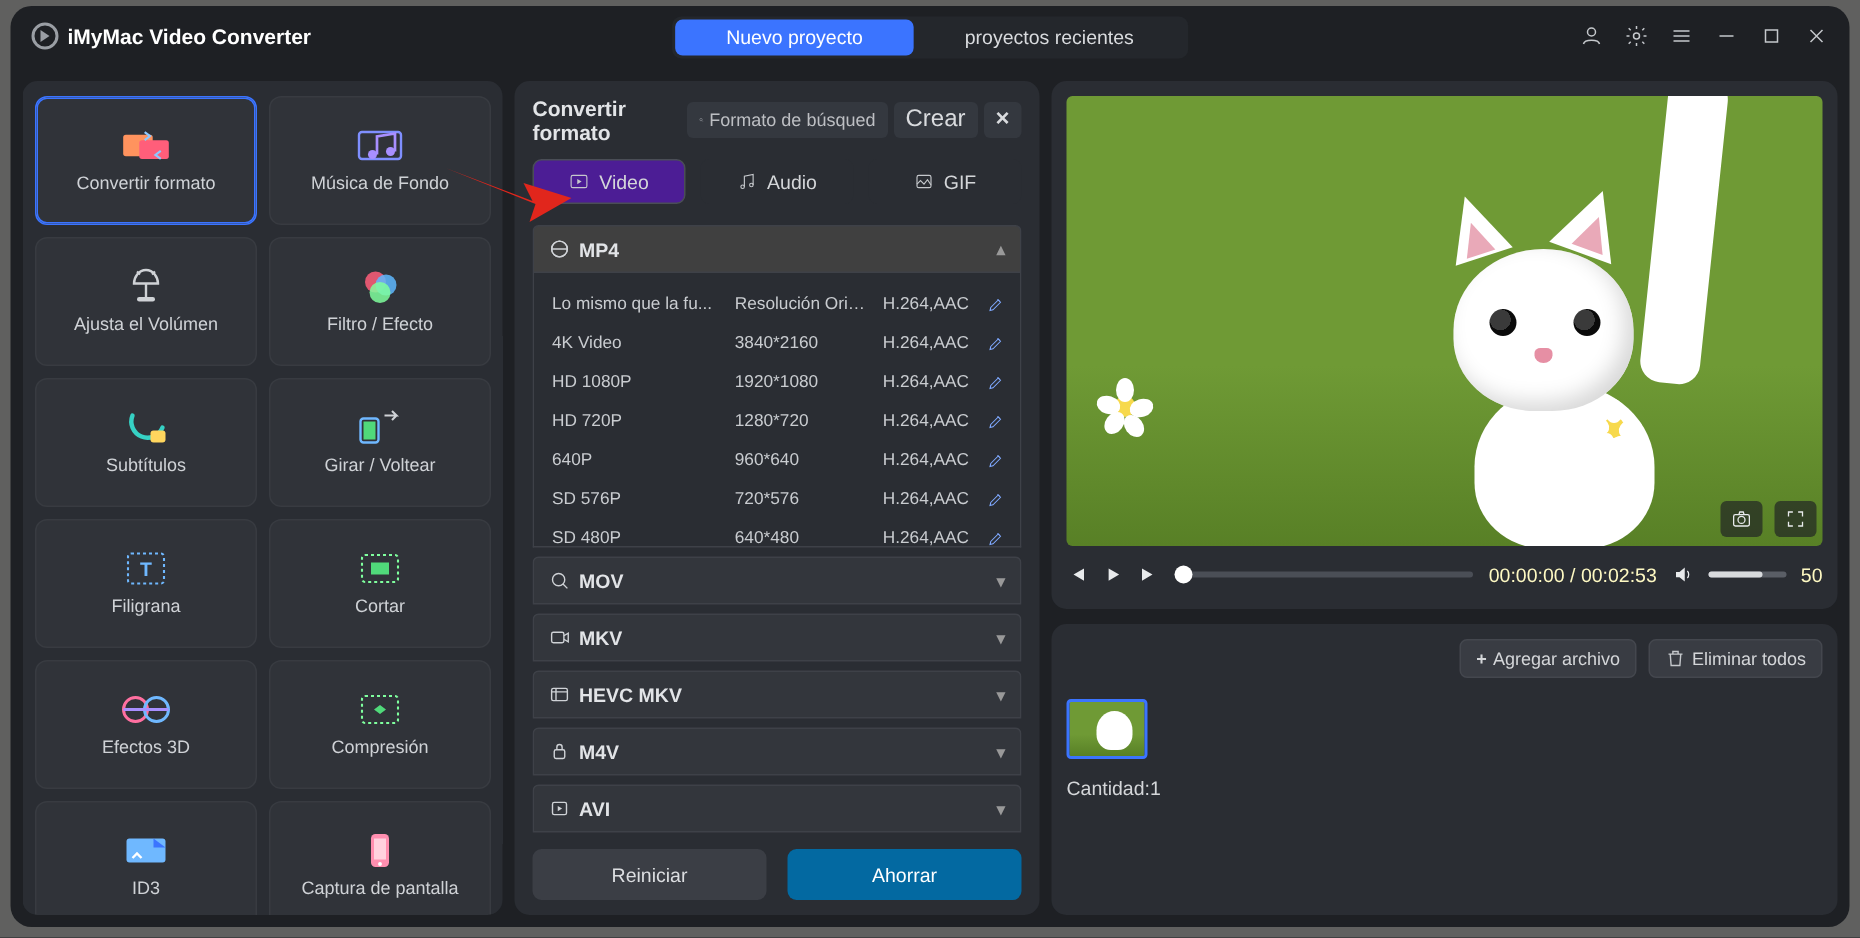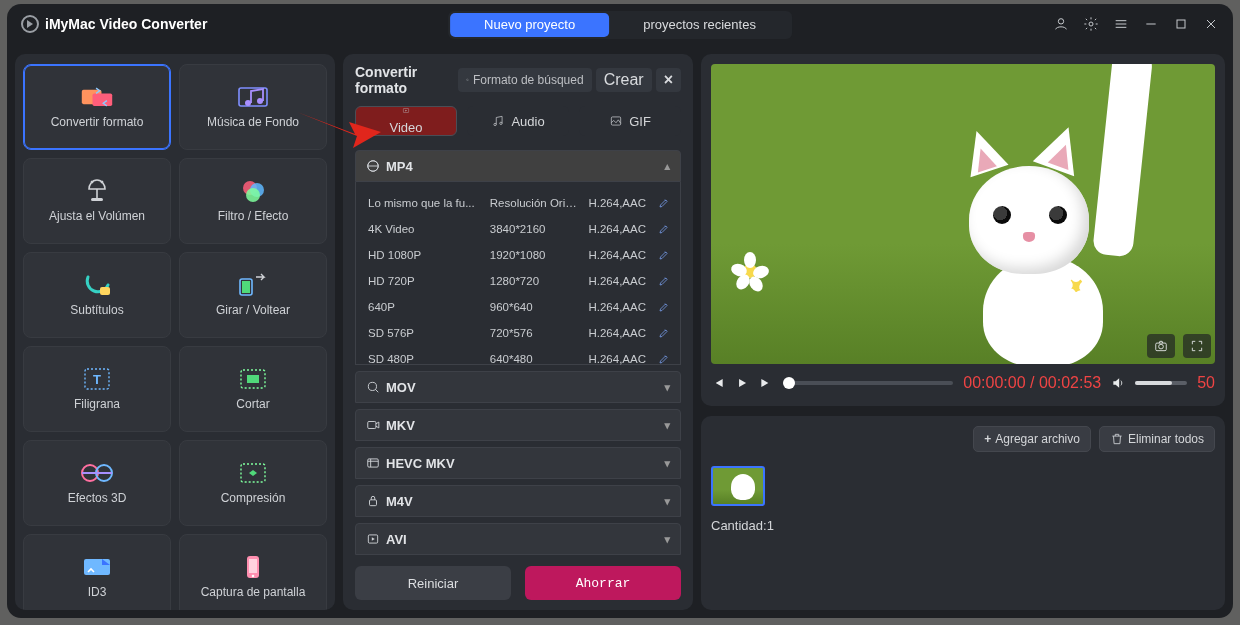--- a/index.html
+++ b/index.html
@@ -26,39 +26,39 @@
   .card .cic { width: 34px; height: 24px; display: flex; align-items: center; justify-content: center; }
 
   .col2 { width: 350px; background: #2a2d33; border-radius: 10px; padding: 10px 12px; display: flex; flex-direction: column; position: relative; }
   .col2 h3 { font-size: 14px; font-weight: 600; color: #e2e4e7; }
   .col2-top { display: flex; align-items: center; gap: 8px; }
   .search { flex: 0 0 auto; margin-left: auto; display: flex; align-items: center; gap: 4px; }
   .search .sbox { background: #34383f; border-radius: 4px; height: 24px; display: flex; align-items: center; padding: 0 8px; font-size: 12px; color: #bdbfc3; gap: 4px; width: 134px; overflow: hidden; white-space: nowrap; }
   .pill { background: #34383f; border-radius: 4px; height: 24px; padding: 0 8px; font-size: 16px; display: flex; align-items: center; cursor: pointer; }
   .tabs { margin-top: 10px; display: flex; gap: 10px; }
   .tab { flex: 1; height: 30px; background: #2a2d33; border: 1px solid transparent; border-radius: 6px; display: flex; align-items: center; justify-content: center; gap: 6px; font-size: 13px; color: #d4d6d9; cursor: pointer; }
-  .tab.active { background: #7f1d1d; border: 1px solid #4a4e56; flex-direction: column; }
+  .tab.active { background: #4c1d95; border: 1px solid #4a4e56; }
   .tab svg { width: 14px; height: 14px; stroke: #c5c8cc; fill: none; stroke-width: 1.3; }
 
   .fmt-list { margin-top: 8px; flex: 1; overflow-y: auto; }
   .fmt-head { height: 32px; background: #33363c; border: 1px solid #3e4148; border-radius: 4px 4px 0 0; display: flex; align-items: center; padding: 0 10px; font-size: 13px; font-weight: 600; color: #e2e4e7; gap: 6px; position: relative; cursor: pointer; margin-top: 6px; }
   .fmt-head.open { background: #404040; }
   .fmt-head .chev { margin-left: auto; font-size: 11px; color: #999; }
   .fmt-body { border: 1px solid #3e4148; border-top: none; }
   .fmt-row { height: 26px; display: flex; align-items: center; padding: 16px 10px 0 12px; font-size: 11.5px; color: #c9ccd0; cursor: pointer; gap: 6px; }
   .fmt-row .c1 { width: 120px; overflow: hidden; white-space: nowrap; text-overflow: ellipsis; }
   .fmt-row .c2 { width: 96px; overflow: hidden; white-space: nowrap; text-overflow: ellipsis; }
   .fmt-row .c3 { margin-left: auto; font-size: 11.5px; color: #c9ccd0; }
   .fmt-row .ed { margin-left: 6px; width: 12px; height: 12px; }
   .fmt-row .ed svg { width: 12px; height: 12px; stroke: #7fa9ff; fill: none; stroke-width: 1.4; }
 
   .col2-foot { margin-top: 10px; display: flex; gap: 14px; }
   .bigbtn { flex: 1; height: 34px; border-radius: 6px; display: flex; align-items: center; justify-content: center; font-size: 13px; cursor: pointer; }
   .bigbtn.gray { background: #3b3e45; color: #dcdee1; }
-  .bigbtn.blue { background: #be185d; color: #fff; font-family: Liberation Mono, monospace; }
+  .bigbtn.blue { background: #0369a1; color: #fff; }
 
   
   .arrow { position: absolute; left: -48px; top: 48px; width: 90px; height: 48px; pointer-events: none; }
 
   .col3 { flex: 1; display: flex; flex-direction: column; gap: 10px; }
   .preview { flex: 0 0 352px; background: #2a2d33; border-radius: 10px; position: relative; overflow: hidden; }
   .preview .img { position: absolute; inset: 10px 10px 42px 10px; border-radius: 4px; overflow: hidden; background: linear-gradient(#6f9a35 60%, #588026); }
   
   .kitten { position: absolute; left: 46%; top: 24%; width: 190px; height: 190px; }
   .kitten .head { position: absolute; left: 26px; top: 30px; width: 120px; height: 108px; background: #fff; border-radius: 58% 58% 52% 52%; box-shadow: inset -6px -6px 14px #d8d8d8; }
@@ -81,21 +81,21 @@
   .flower i:nth-child(3) { left: 15px; top: 20px; transform: rotate(144deg); }
   .flower i:nth-child(4) { left: 2px; top: 18px; transform: rotate(216deg); }
   .flower i:nth-child(5) { left: -2px; top: 6px; transform: rotate(288deg); }
   .f1 { left: 24px; top: 192px; }
   .f2 { left: 350px; top: 206px; }
 
   .preview .corner { position: absolute; right: 14px; bottom: 48px; display: flex; gap: 8px; }
   .preview .corner .ib { width: 28px; height: 24px; background: #1e2024aa; border-radius: 4px; display: flex; align-items: center; justify-content: center; cursor: pointer; }
   .preview .corner svg { width: 16px; height: 14px; stroke: #e8eaec; fill: none; stroke-width: 1.5; }
 
-  .playbar { position: absolute; left: 10px; right: 10px; bottom: 8px; height: 30px; display: flex; align-items: center; gap: 10px; color: #ef4444; font-size: 16px; text-align: right; }
+  .playbar { position: absolute; left: 10px; right: 10px; bottom: 8px; height: 30px; display: flex; align-items: center; gap: 10px; color: #fef9c3; font-size: 13px; text-align: right; }
   .playbar .pb { width: 14px; height: 14px; cursor: pointer; display: inline-flex; align-items: center; justify-content: center; }
   .playbar .pb svg { width: 14px; height: 14px; fill: #e8eaec; }
   .playbar .track { flex: 1; height: 4px; background: #4a4e56; border-radius: 2px; position: relative; }
   .playbar .track .dot { position: absolute; left: 0; top: -4px; width: 12px; height: 12px; background: #fff; border-radius: 50%; }
   .playbar .vol { width: 52px; height: 4px; background: #5a5e66; border-radius: 2px; position: relative; }
   .playbar .vol::after { content: ""; position: absolute; left: 0; top: 0; height: 4px; width: 70%; background: #d8dadd; border-radius: 2px; }
 
   .filepanel { flex: 1; background: #2a2d33; border-radius: 10px; padding: 10px; }
   .filepanel .toprow { display: flex; justify-content: flex-end; gap: 8px; }
   .filepanel .btn2 { height: 26px; background: #393c43; border: 1px solid #44474e; border-radius: 5px; padding: 0 10px; font-size: 12px; display: flex; align-items: center; gap: 4px; cursor: pointer; color: #d4d6d9; }

